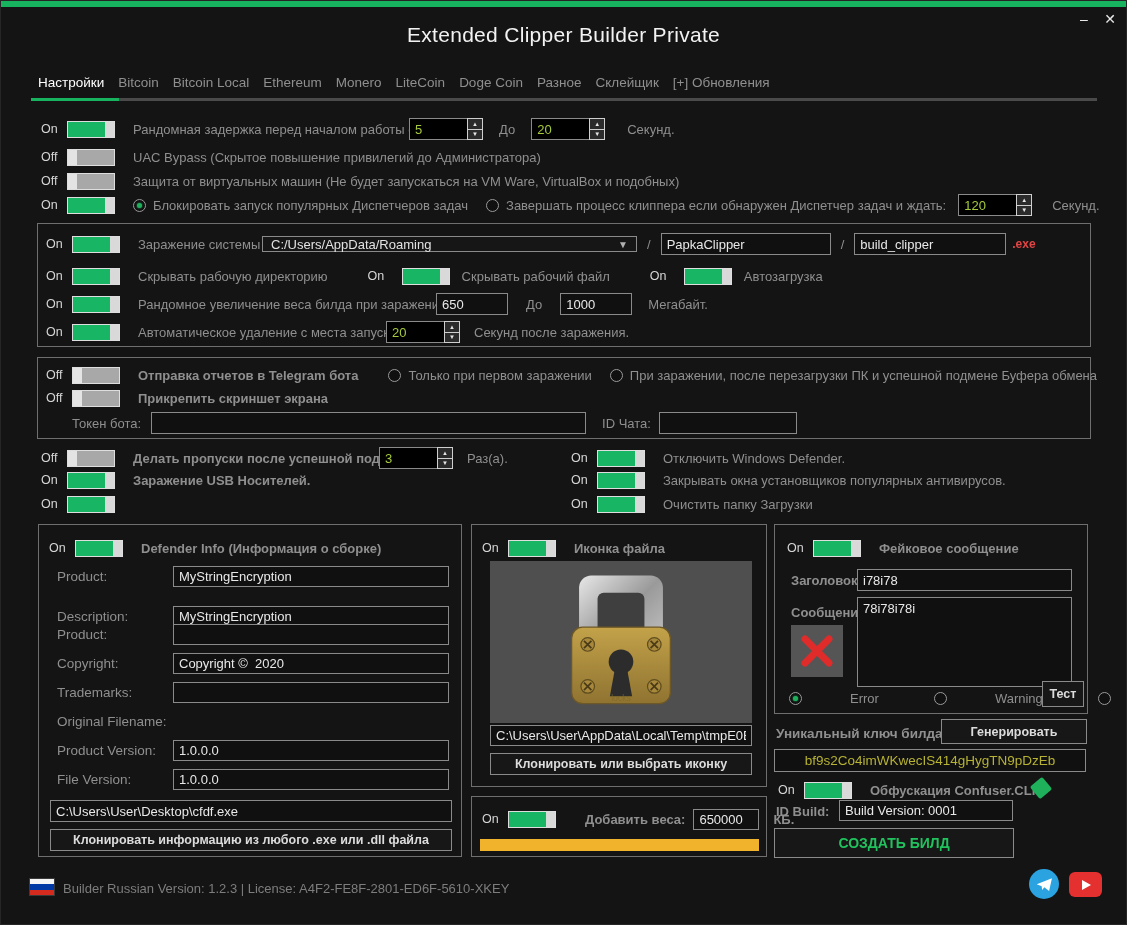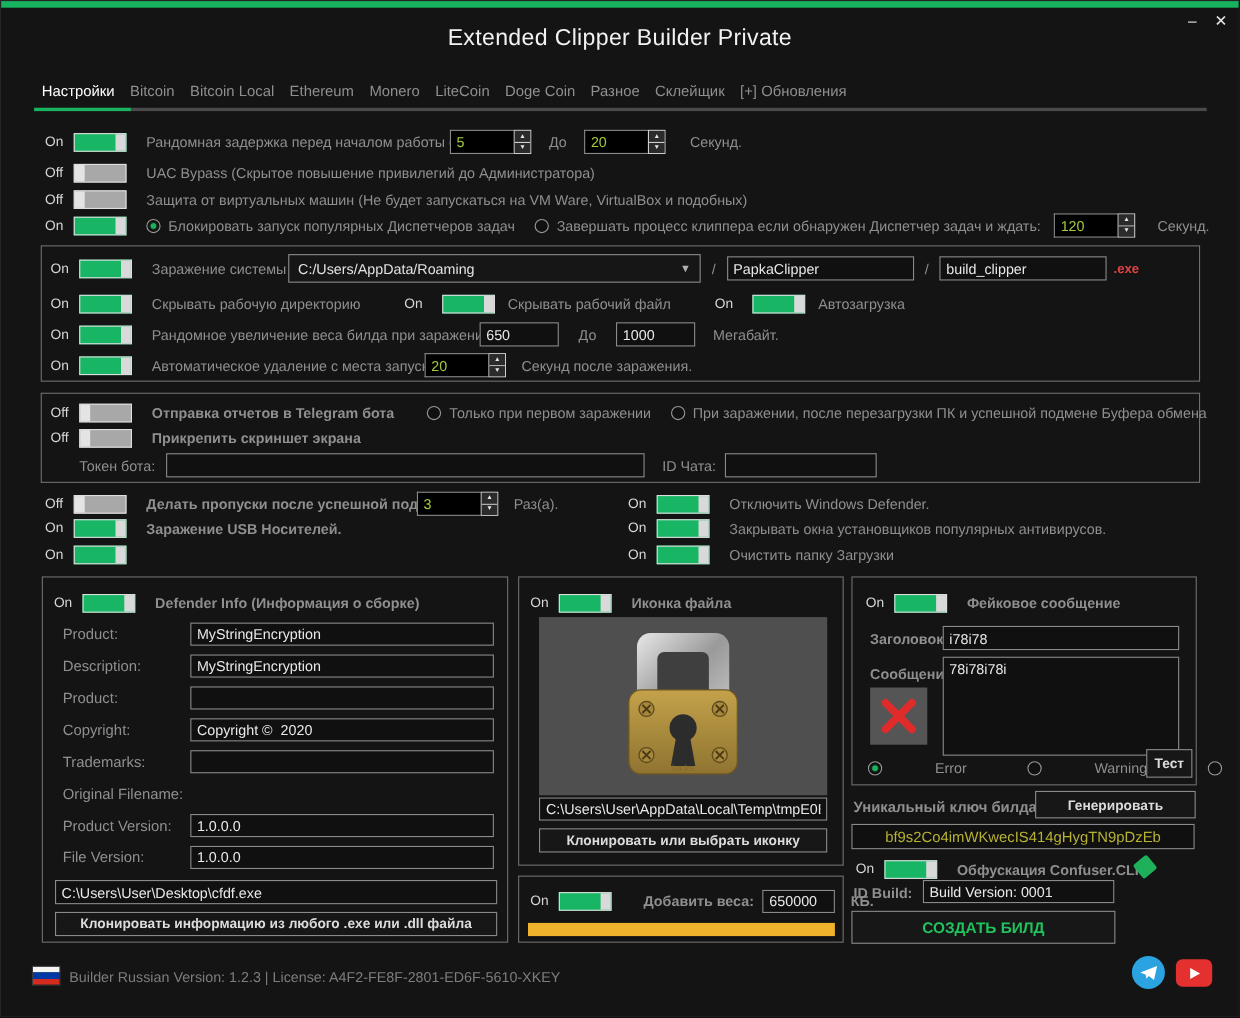--- a/index.html
+++ b/index.html
@@ -28,21 +28,21 @@
   
   .radio{width:13px;height:13px;border:1px solid #9a9a9a;border-radius:50%;flex:0 0 13px;position:relative;cursor:pointer;background:#101010;}
   .radio.sel::after{content:"";position:absolute;left:3px;top:3px;width:5px;height:5px;border-radius:50%;background:#1fb05c;box-shadow:0 0 2px #1fb05c;}
   
   .inp{background:#101010;border:1px solid #8a8a8a;color:#e8e8e8;font-size:13px;padding:0 5px;height:22px;outline:none;}
   .spin{display:flex;height:22px;}
   .spin .inp{width:58px;border-right:none;background:#000;color:#a4c93c;}
   .spinbtns{width:16px;height:22px;display:flex;flex-direction:column;border:1px solid #cfcfcf;}
   .sb{flex:1;display:flex;align-items:center;justify-content:center;font-size:6px;color:#e6e6e6;background:#2b2b2b;cursor:pointer;}
   .sb:first-child{border-bottom:1px solid #cfcfcf;}
-  .select{background:#161616;border:1px solid #8a8a8a;color:#e2e2e2;font-size:13px;display:flex;align-items:center;justify-content:space-between;padding:0 8px;height:26px;cursor:pointer;}
+  .select{background:#161616;border:1px solid #8a8a8a;color:#e2e2e2;font-size:13px;display:flex;align-items:center;justify-content:space-between;padding:0 8px;height:16px;cursor:pointer;}
   .caret{color:#b0b0b0;font-size:10px;margin-left:8px;}
   .btn{background:#171717;border:1px solid #8a8a8a;color:#dcdcdc;font-weight:bold;font-size:12.5px;display:flex;align-items:center;justify-content:center;cursor:pointer;white-space:nowrap;}
   .panel{position:absolute;border:1px solid #6f6f6f;}
   .red{color:#e14444;font-size:12px;font-weight:bold;}
   .abs{position:absolute;}
   
   .tg-ic{position:absolute;left:1028px;top:868px;width:30px;height:30px;border-radius:50%;background:#2ba3e0;display:flex;align-items:center;justify-content:center;cursor:pointer;}
   .yt-ic{position:absolute;left:1068px;top:871px;width:33px;height:25px;border-radius:6px;background:#e53030;display:flex;align-items:center;justify-content:center;cursor:pointer;}
   .yt-ic .tri{width:0;height:0;border-left:9px solid #fff;border-top:5px solid transparent;border-bottom:5px solid transparent;margin-left:2px;}
   .flag{position:absolute;left:28px;top:877px;width:26px;height:18px;border:1px solid #3a3a3a;}
@@ -280,21 +280,21 @@
       <span class="tstate">On</span>
       <span class="tgl on">
           <i class="knob"></i>
         </span>
       <span class="lbl b gap">Defender Info (Информация о сборке)</span>
     </div>
     <div class="row" style="left:18px;top:40px;">
       <span class="lbl" style="width:116px;font-size:13.5px;">Product:</span>
       <input class="inp" style="width: 276px; height: 21px;" value="MyStringEncryption">
     </div>
-    <div class="row" style="left:18px;top:69px;">
+    <div class="row" style="left:18px;top:80px;">
       <span class="lbl" style="width:116px;font-size:13.5px;">Description:</span>
       <input class="inp" style="width: 276px; height: 21px;" value="MyStringEncryption">
     </div>
     <div class="row" style="left:18px;top:98px;">
       <span class="lbl" style="width:116px;font-size:13.5px;">Product:</span>
       <input class="inp" style="width: 276px; height: 21px;" value="">
     </div>
     <div class="row" style="left:18px;top:127px;">
       <span class="lbl" style="width:116px;font-size:13.5px;">Copyright:</span>
       <input class="inp" style="width: 276px; height: 21px;" value="Copyright ©  2020">

